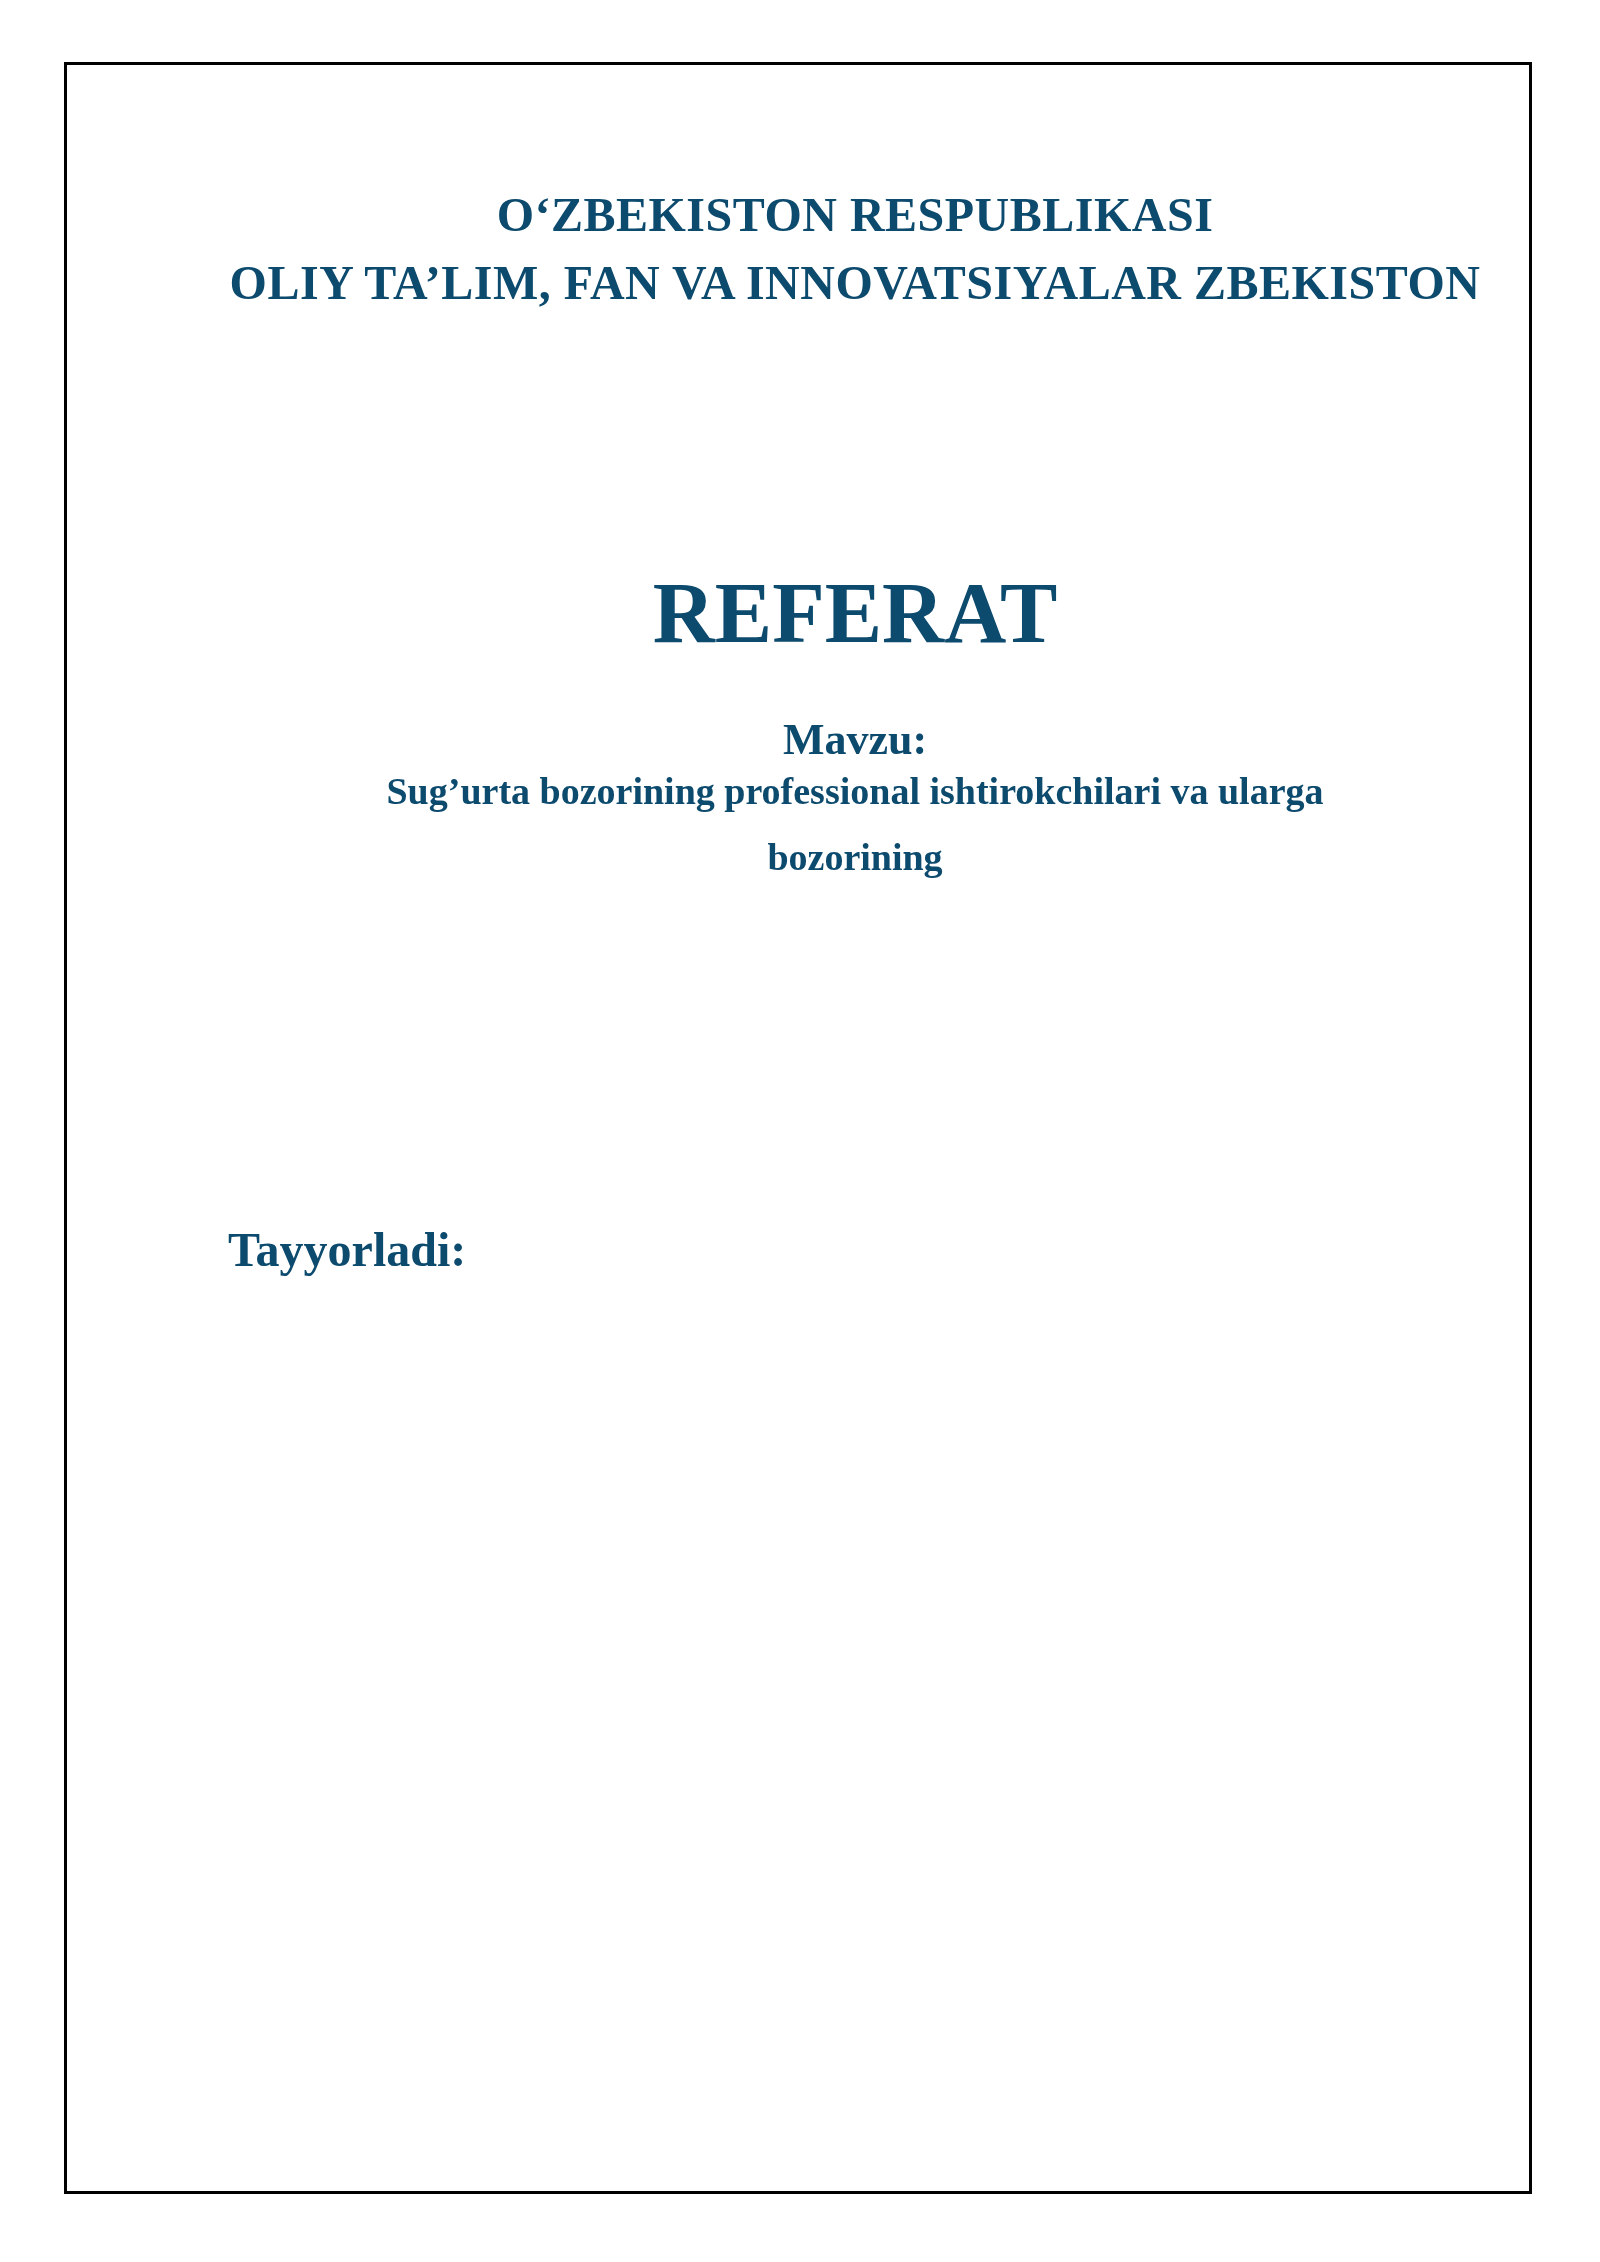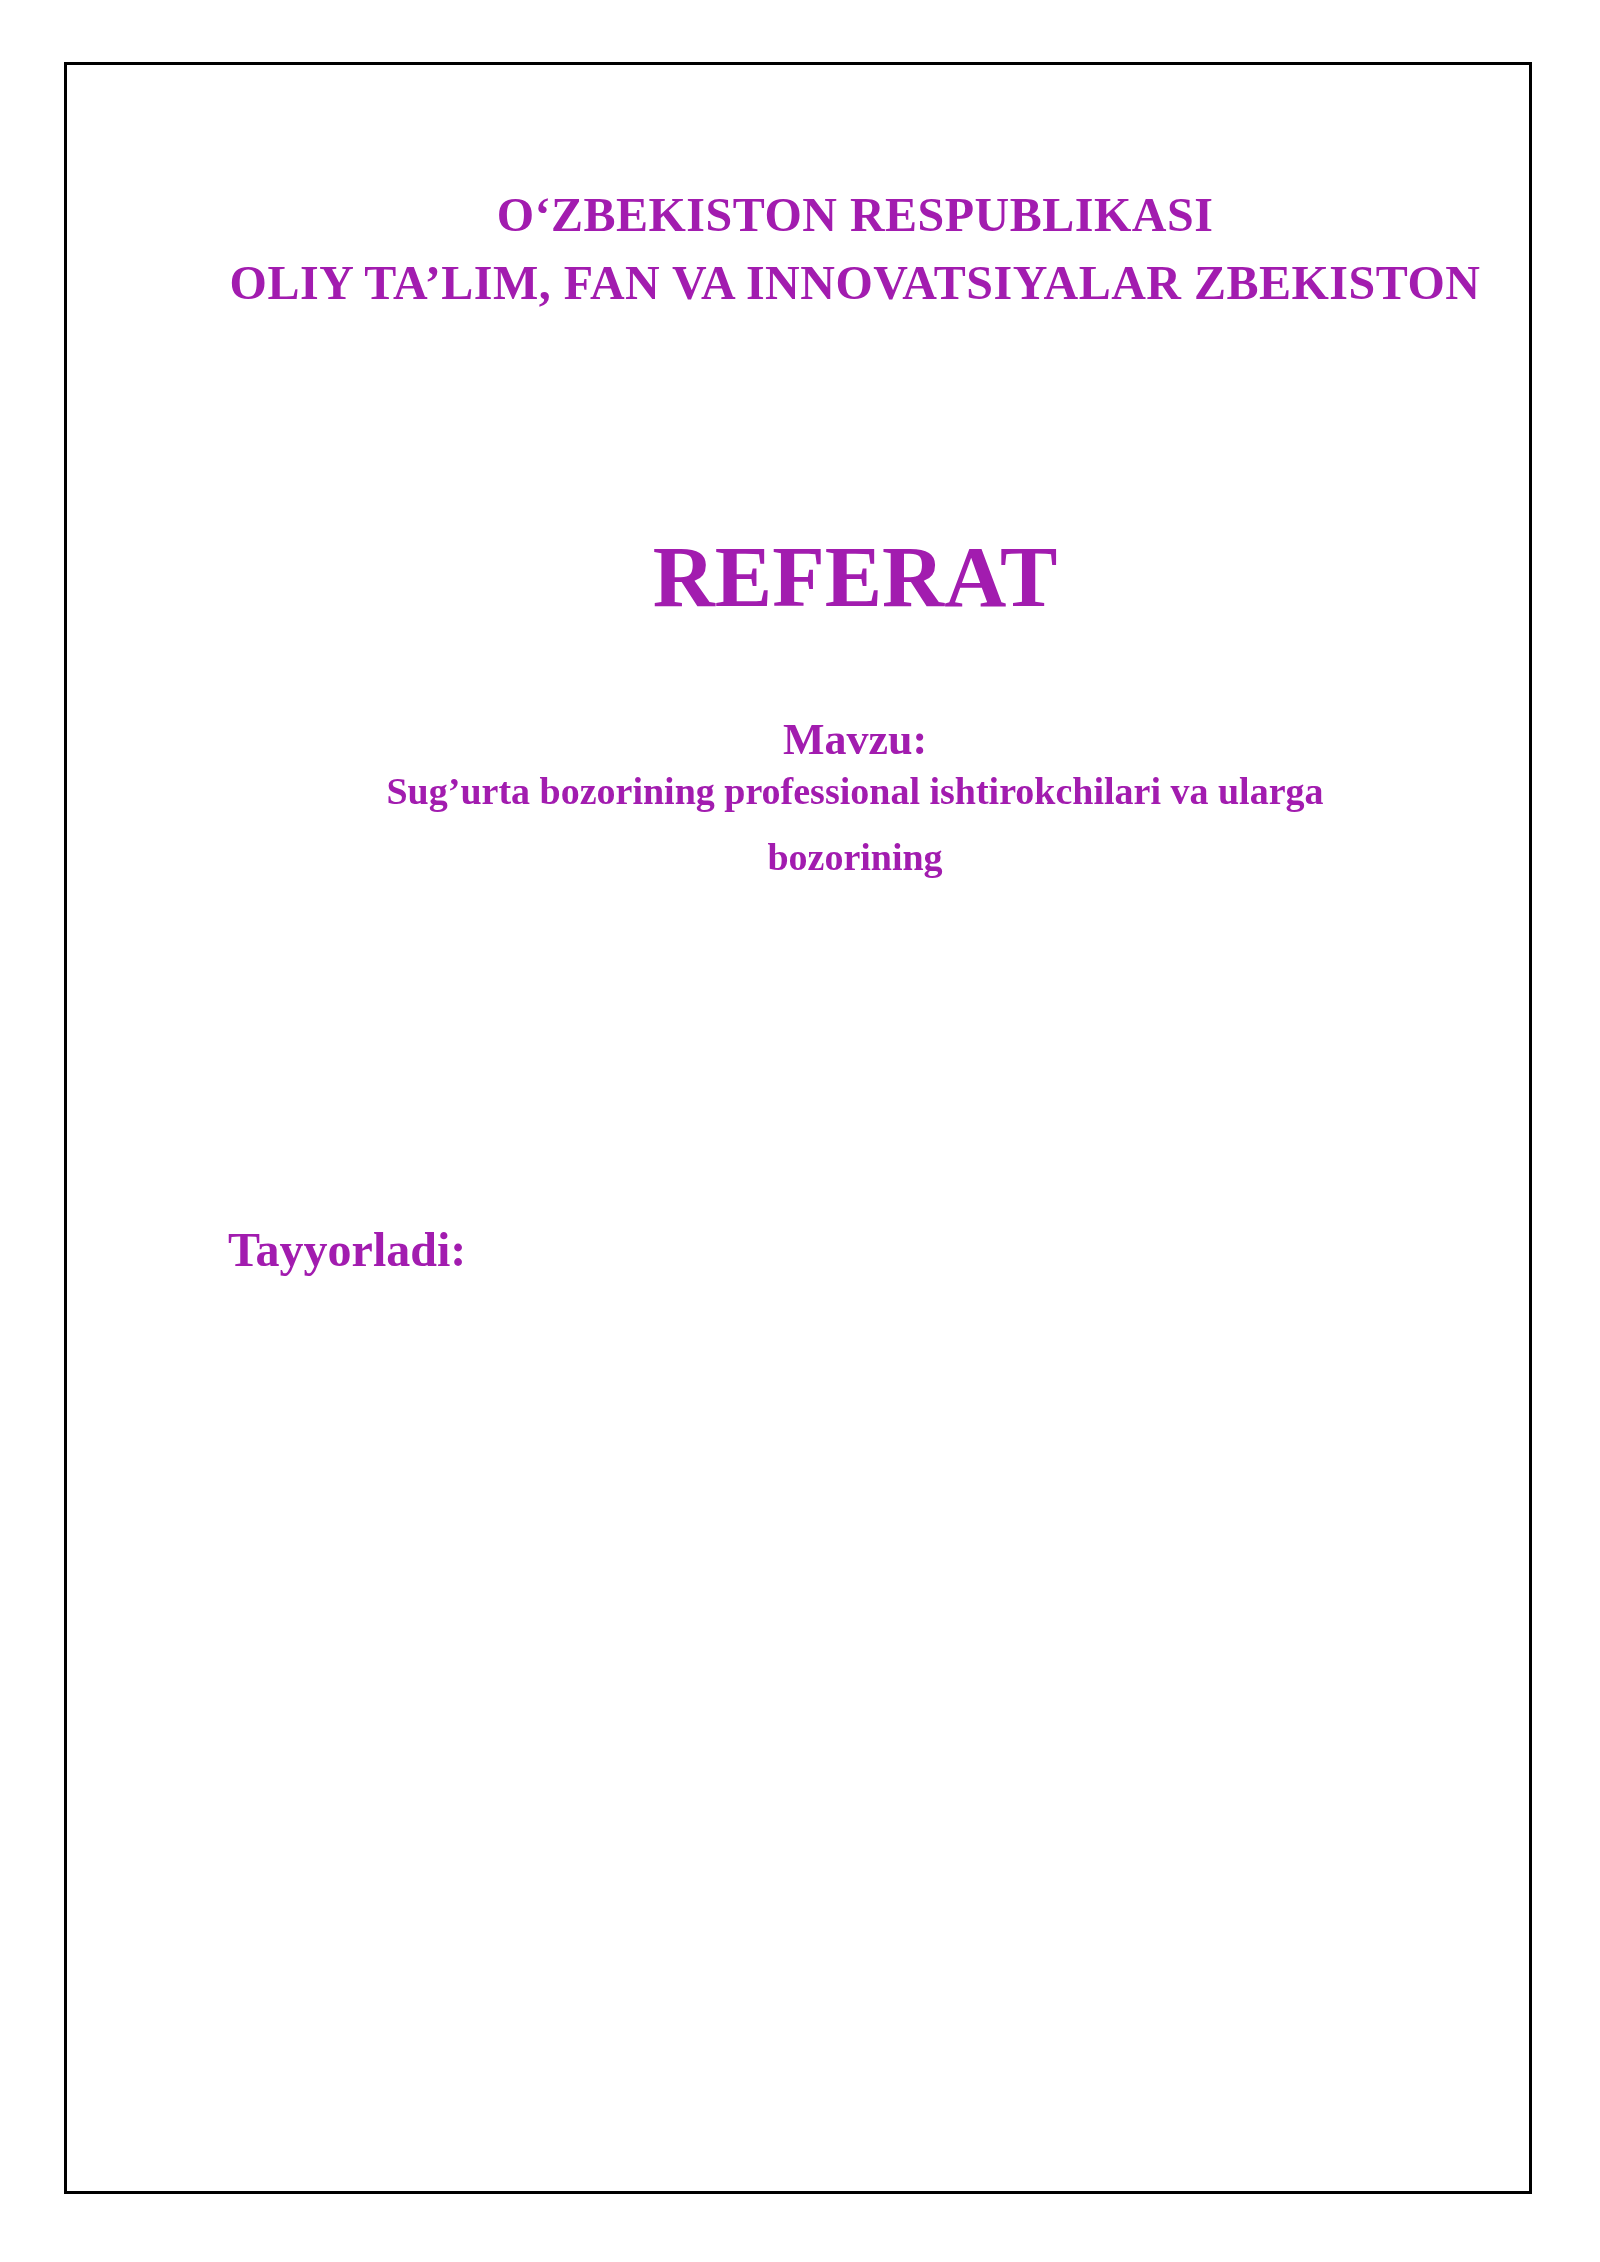--- a/index.html
+++ b/index.html
@@ -6,21 +6,21 @@
     margin: 0;
     padding: 0;
     background: #ffffff;
   }
   .page {
     position: relative;
     width: 1600px;
     height: 2262px;
     background: #ffffff;
     font-family: "Liberation Serif", "DejaVu Serif", serif;
-    color: #a21caf;
+    color: #0c4a6e;
     overflow: hidden;
   }
   .border-frame {
     position: absolute;
     left: 64px;
     top: 62px;
     width: 1468px;
     height: 2132px;
     border: 3px solid #000000;
     box-sizing: border-box;
@@ -34,21 +34,21 @@
     white-space: nowrap;
     font-weight: bold;
   }
   .header {
     top: 181px;
     font-size: 48px;
     line-height: 68px;
     letter-spacing: 0.5px;
   }
   .title {
-    top: 534px;
+    top: 570px;
     margin: 0;
     font-size: 86px;
     line-height: 86px;
     font-weight: bold;
   }
   .topic-label {
     top: 708px;
     font-size: 44px;
     line-height: 44px;
     margin-top: 10px;

